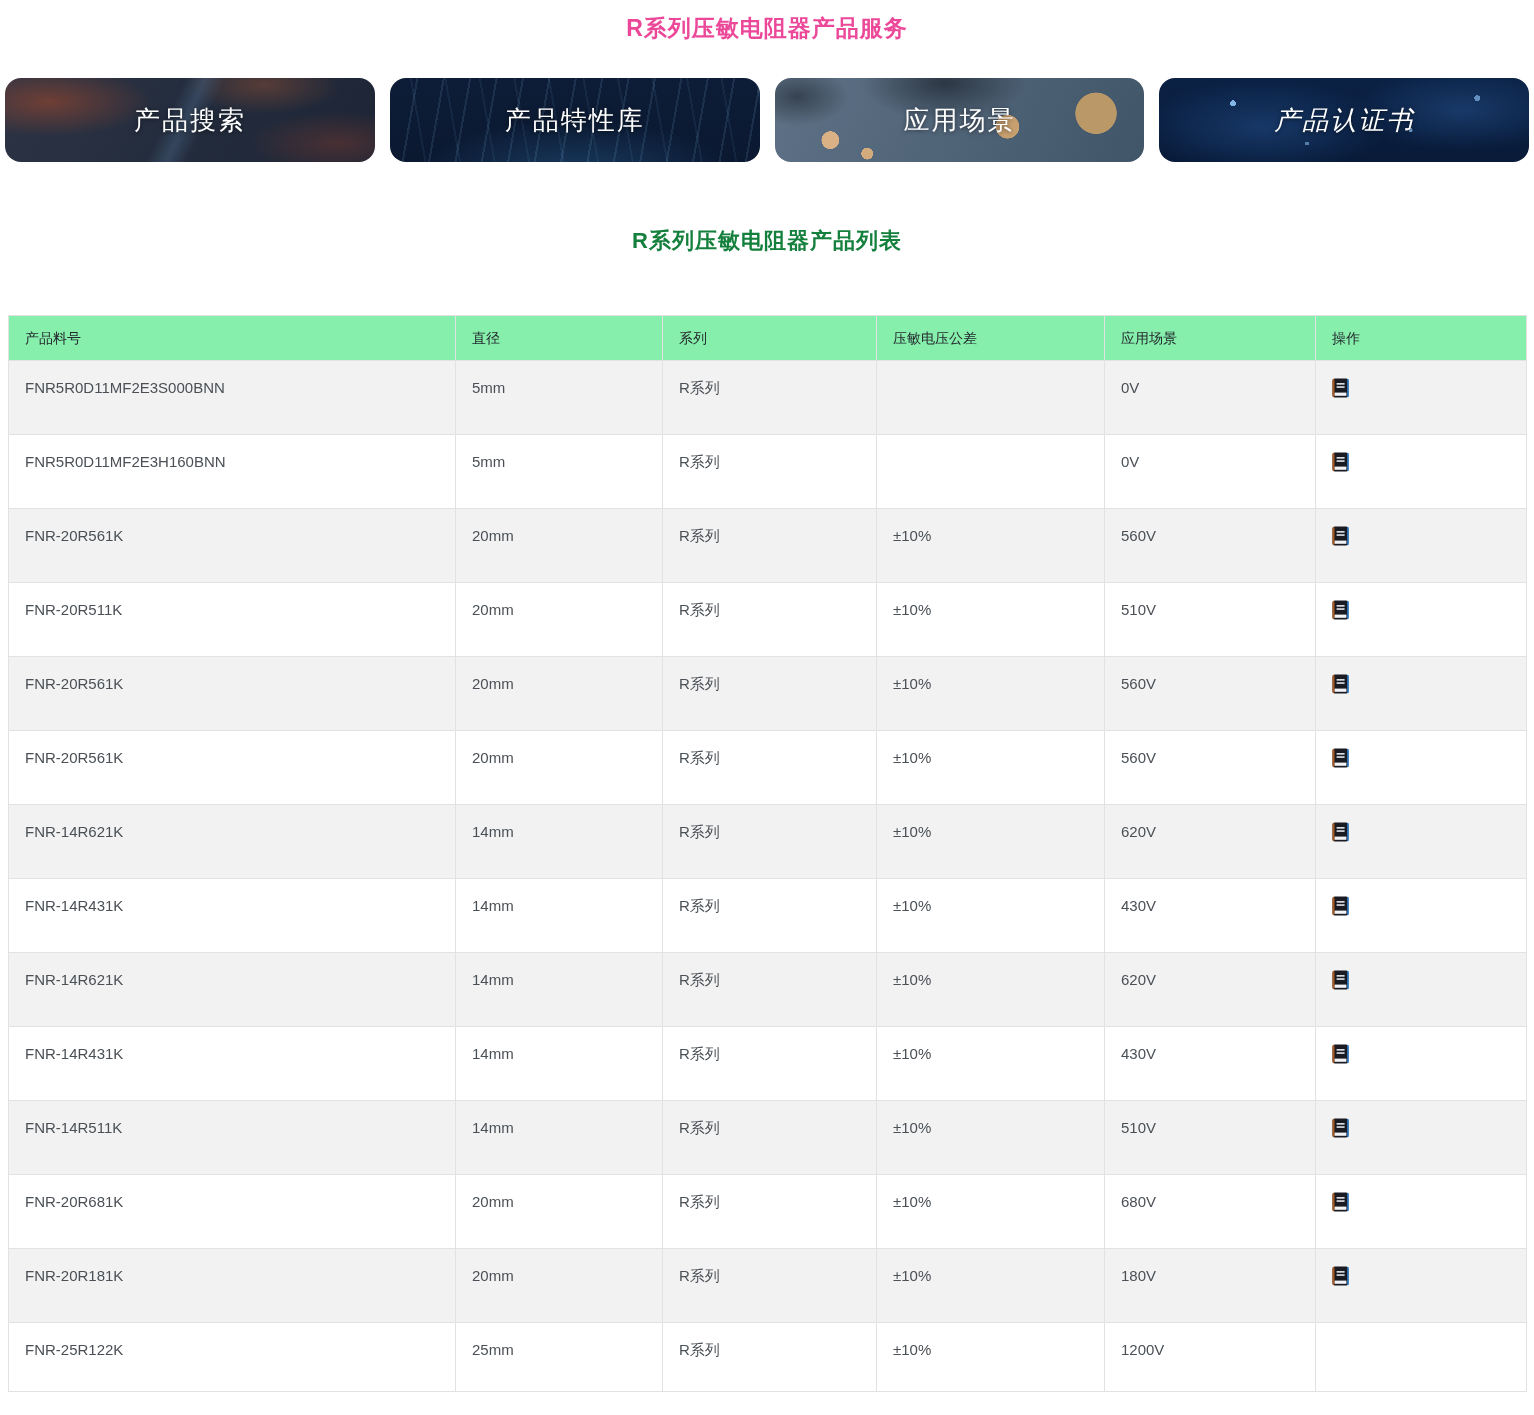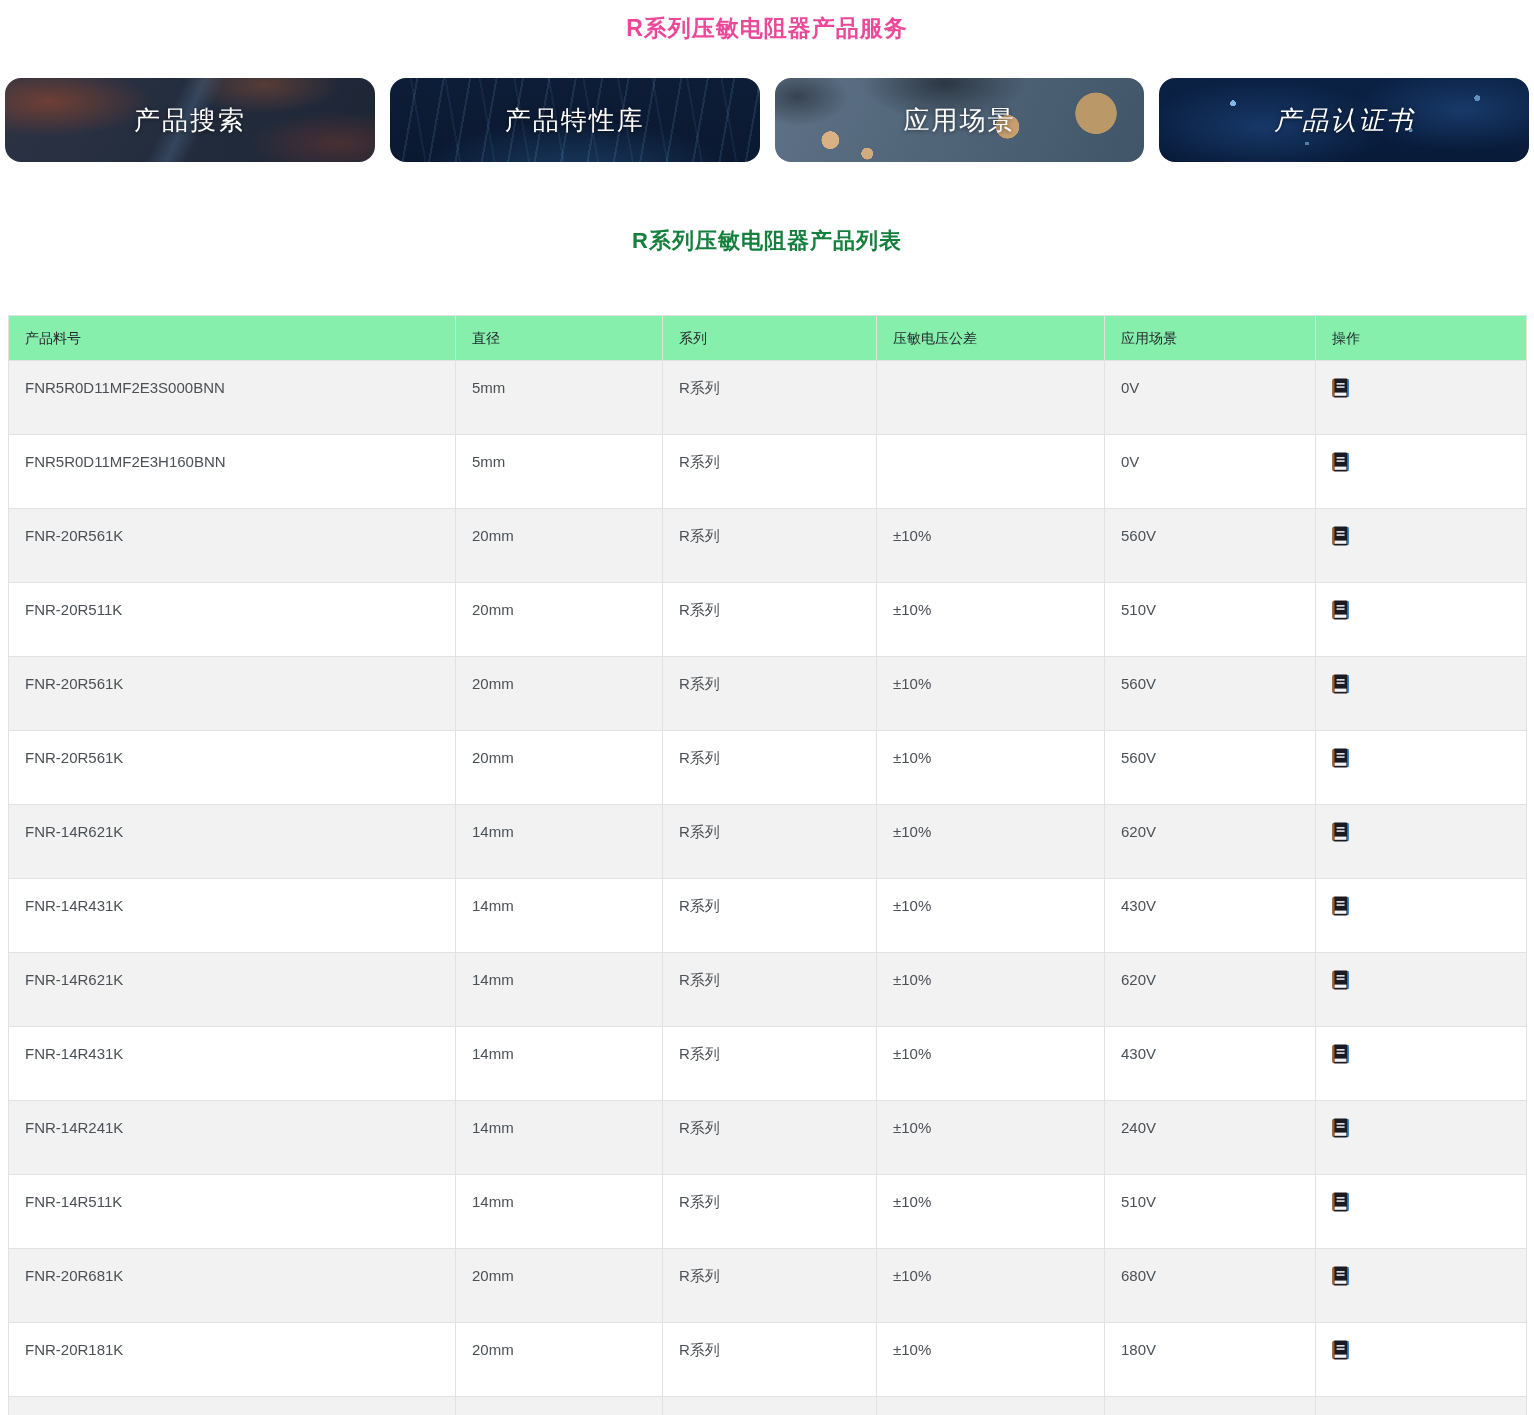--- a/index.html
+++ b/index.html
@@ -315,39 +315,20 @@
           <rect x="0.5" y="1" width="2" height="18" rx="1" fill="#a85a20"></rect>
           <rect x="15.2" y="1" width="1.4" height="18" fill="#2a7fd4"></rect>
           <rect x="4.6" y="5" width="8" height="1.7" fill="#d8dbe0"></rect>
           <rect x="4.6" y="8.2" width="8" height="1.7" fill="#d8dbe0"></rect>
           <rect x="2.6" y="14.6" width="11.8" height="3.2" fill="#f2f3f5"></rect>
         </svg>
       </button>
     </td>
   </tr>
         <tr>
-    <td>FNR-14R241K</td>
-    <td>14mm</td>
-    <td>R系列</td>
-    <td>±10%</td>
-    <td>240V</td>
-    <td>
-      <button class="action-btn">
-        <svg width="17" height="20" viewBox="0 0 17 20" aria-hidden="true">
-          <rect x="0.5" y="0.5" width="16" height="19" rx="2.5" fill="#191a22"></rect>
-          <rect x="0.5" y="1" width="2" height="18" rx="1" fill="#a85a20"></rect>
-          <rect x="15.2" y="1" width="1.4" height="18" fill="#2a7fd4"></rect>
-          <rect x="4.6" y="5" width="8" height="1.7" fill="#d8dbe0"></rect>
-          <rect x="4.6" y="8.2" width="8" height="1.7" fill="#d8dbe0"></rect>
-          <rect x="2.6" y="14.6" width="11.8" height="3.2" fill="#f2f3f5"></rect>
-        </svg>
-      </button>
-    </td>
-  </tr>
-        <tr>
     <td>FNR-14R511K</td>
     <td>14mm</td>
     <td>R系列</td>
     <td>±10%</td>
     <td>510V</td>
     <td>
       <button class="action-btn">
         <svg width="17" height="20" viewBox="0 0 17 20" aria-hidden="true">
           <rect x="0.5" y="0.5" width="16" height="19" rx="2.5" fill="#191a22"></rect>
           <rect x="0.5" y="1" width="2" height="18" rx="1" fill="#a85a20"></rect>

